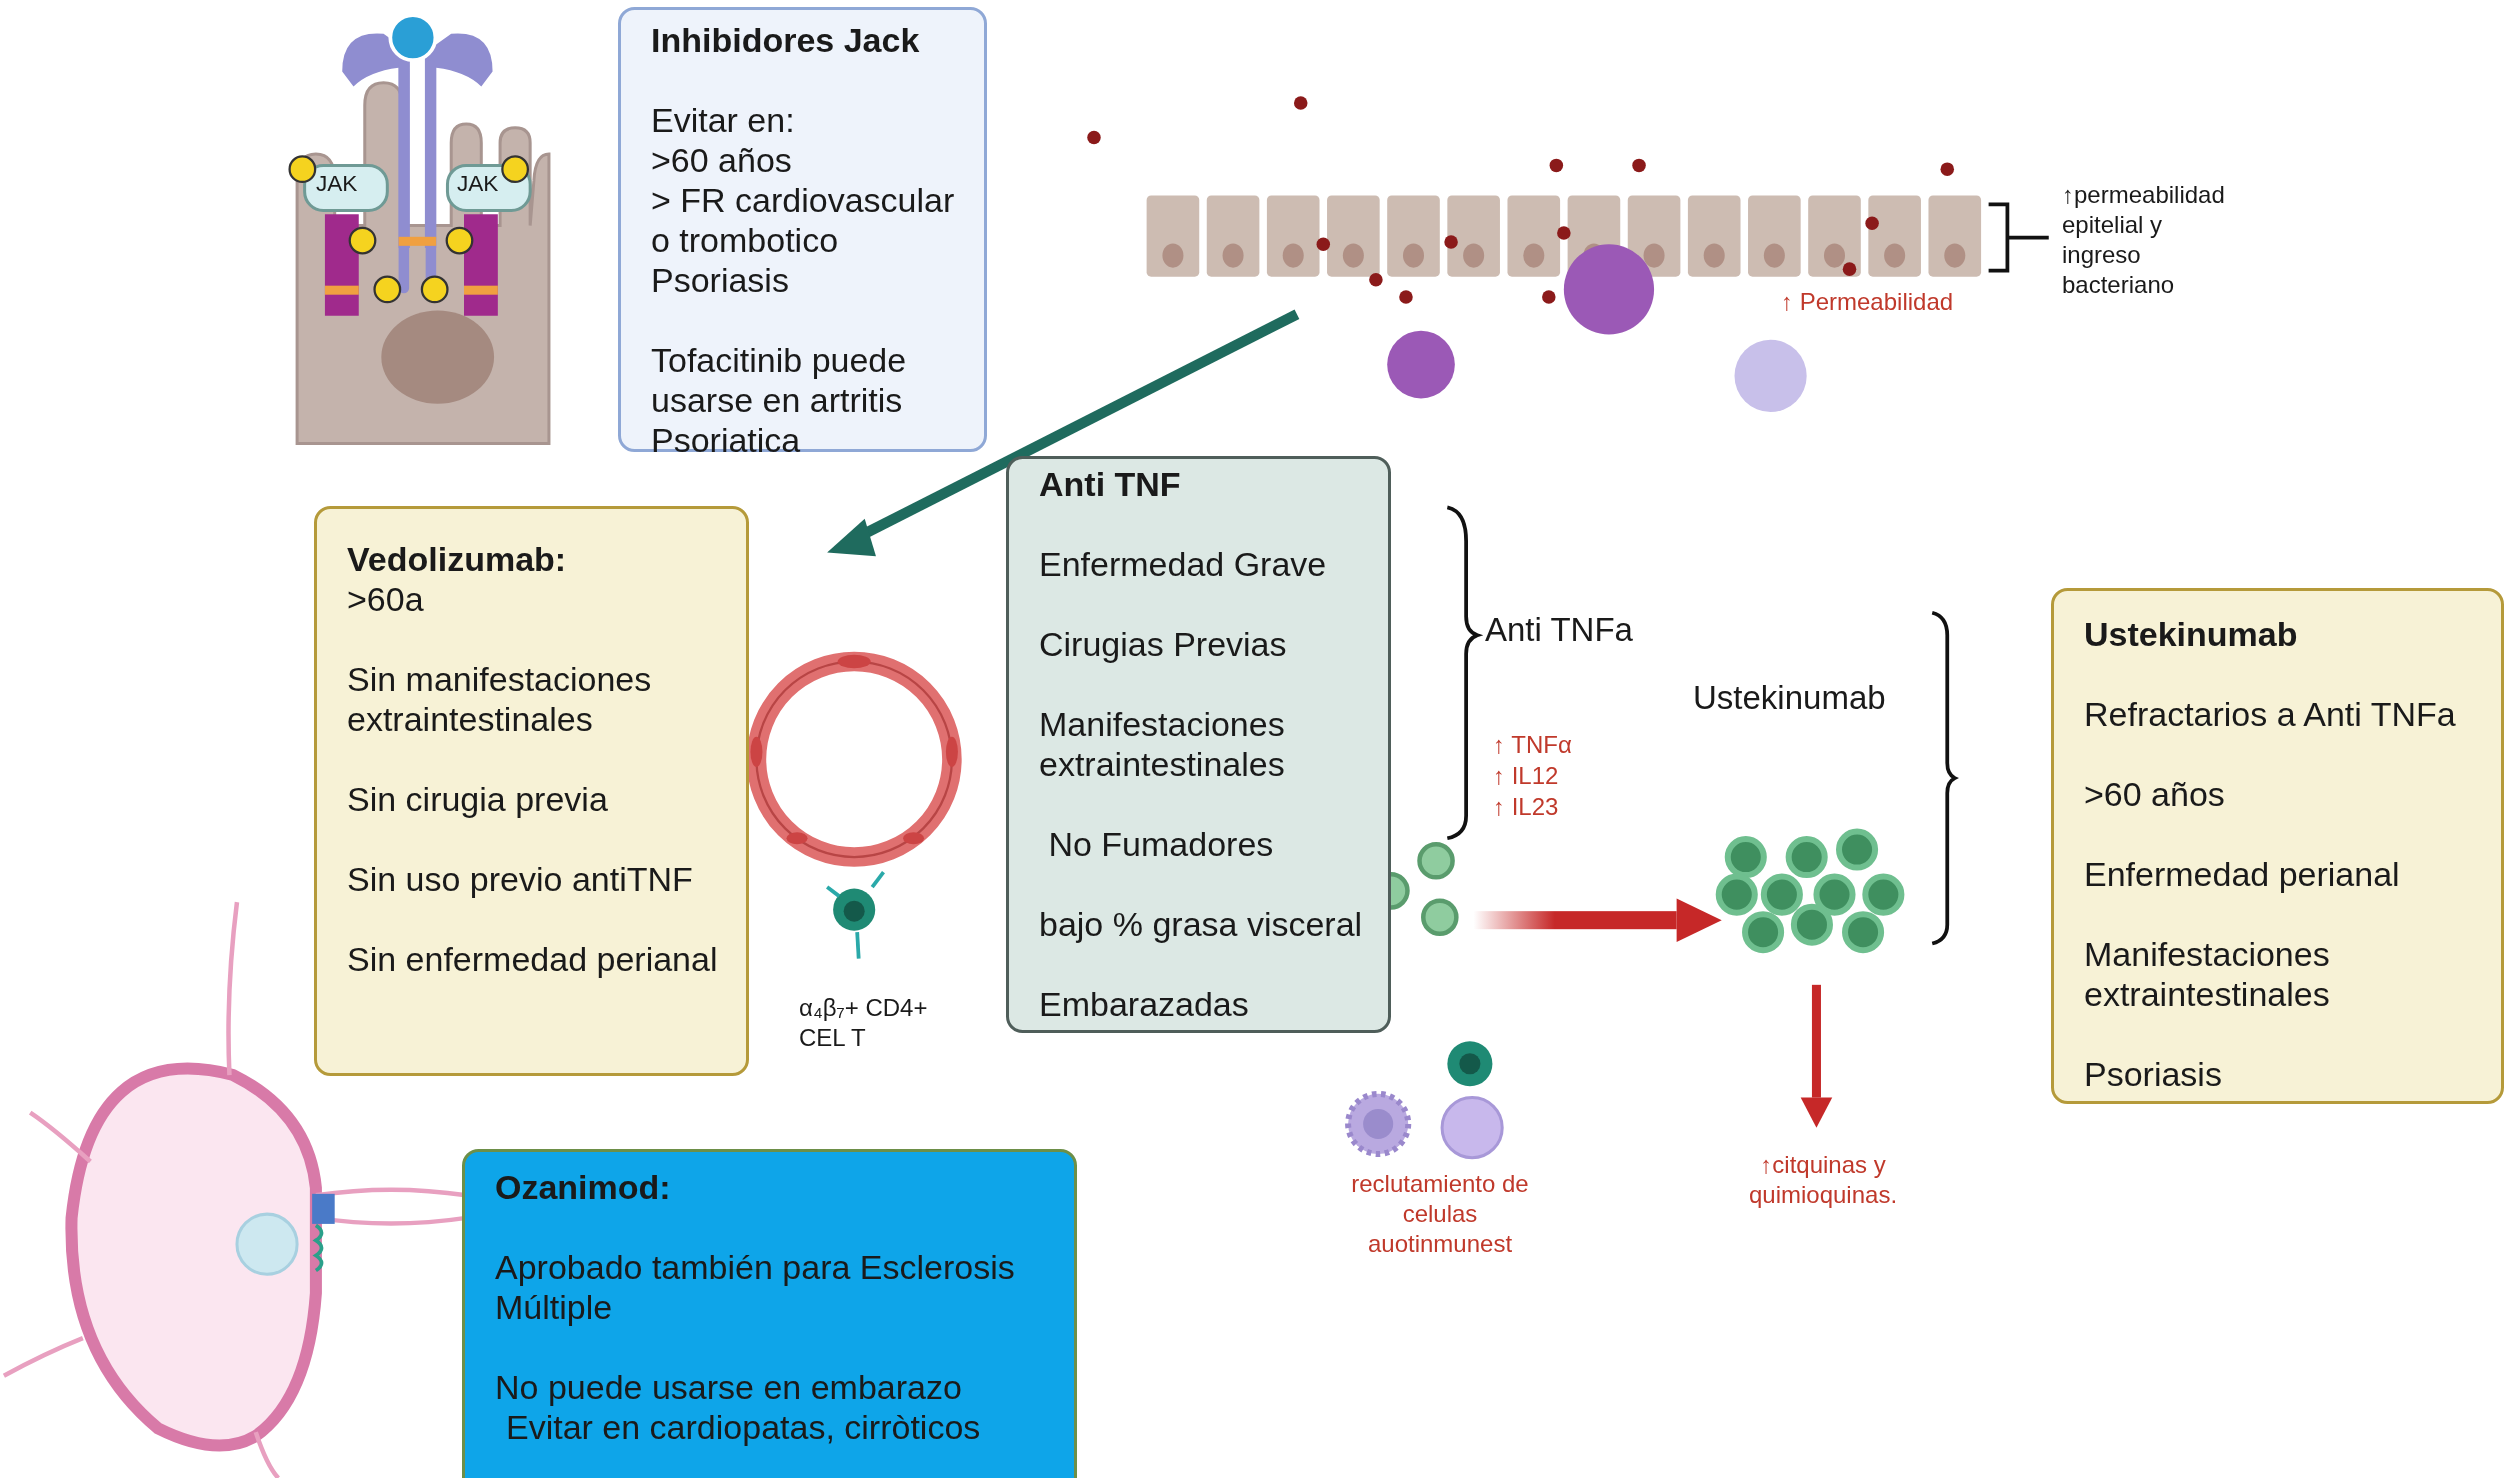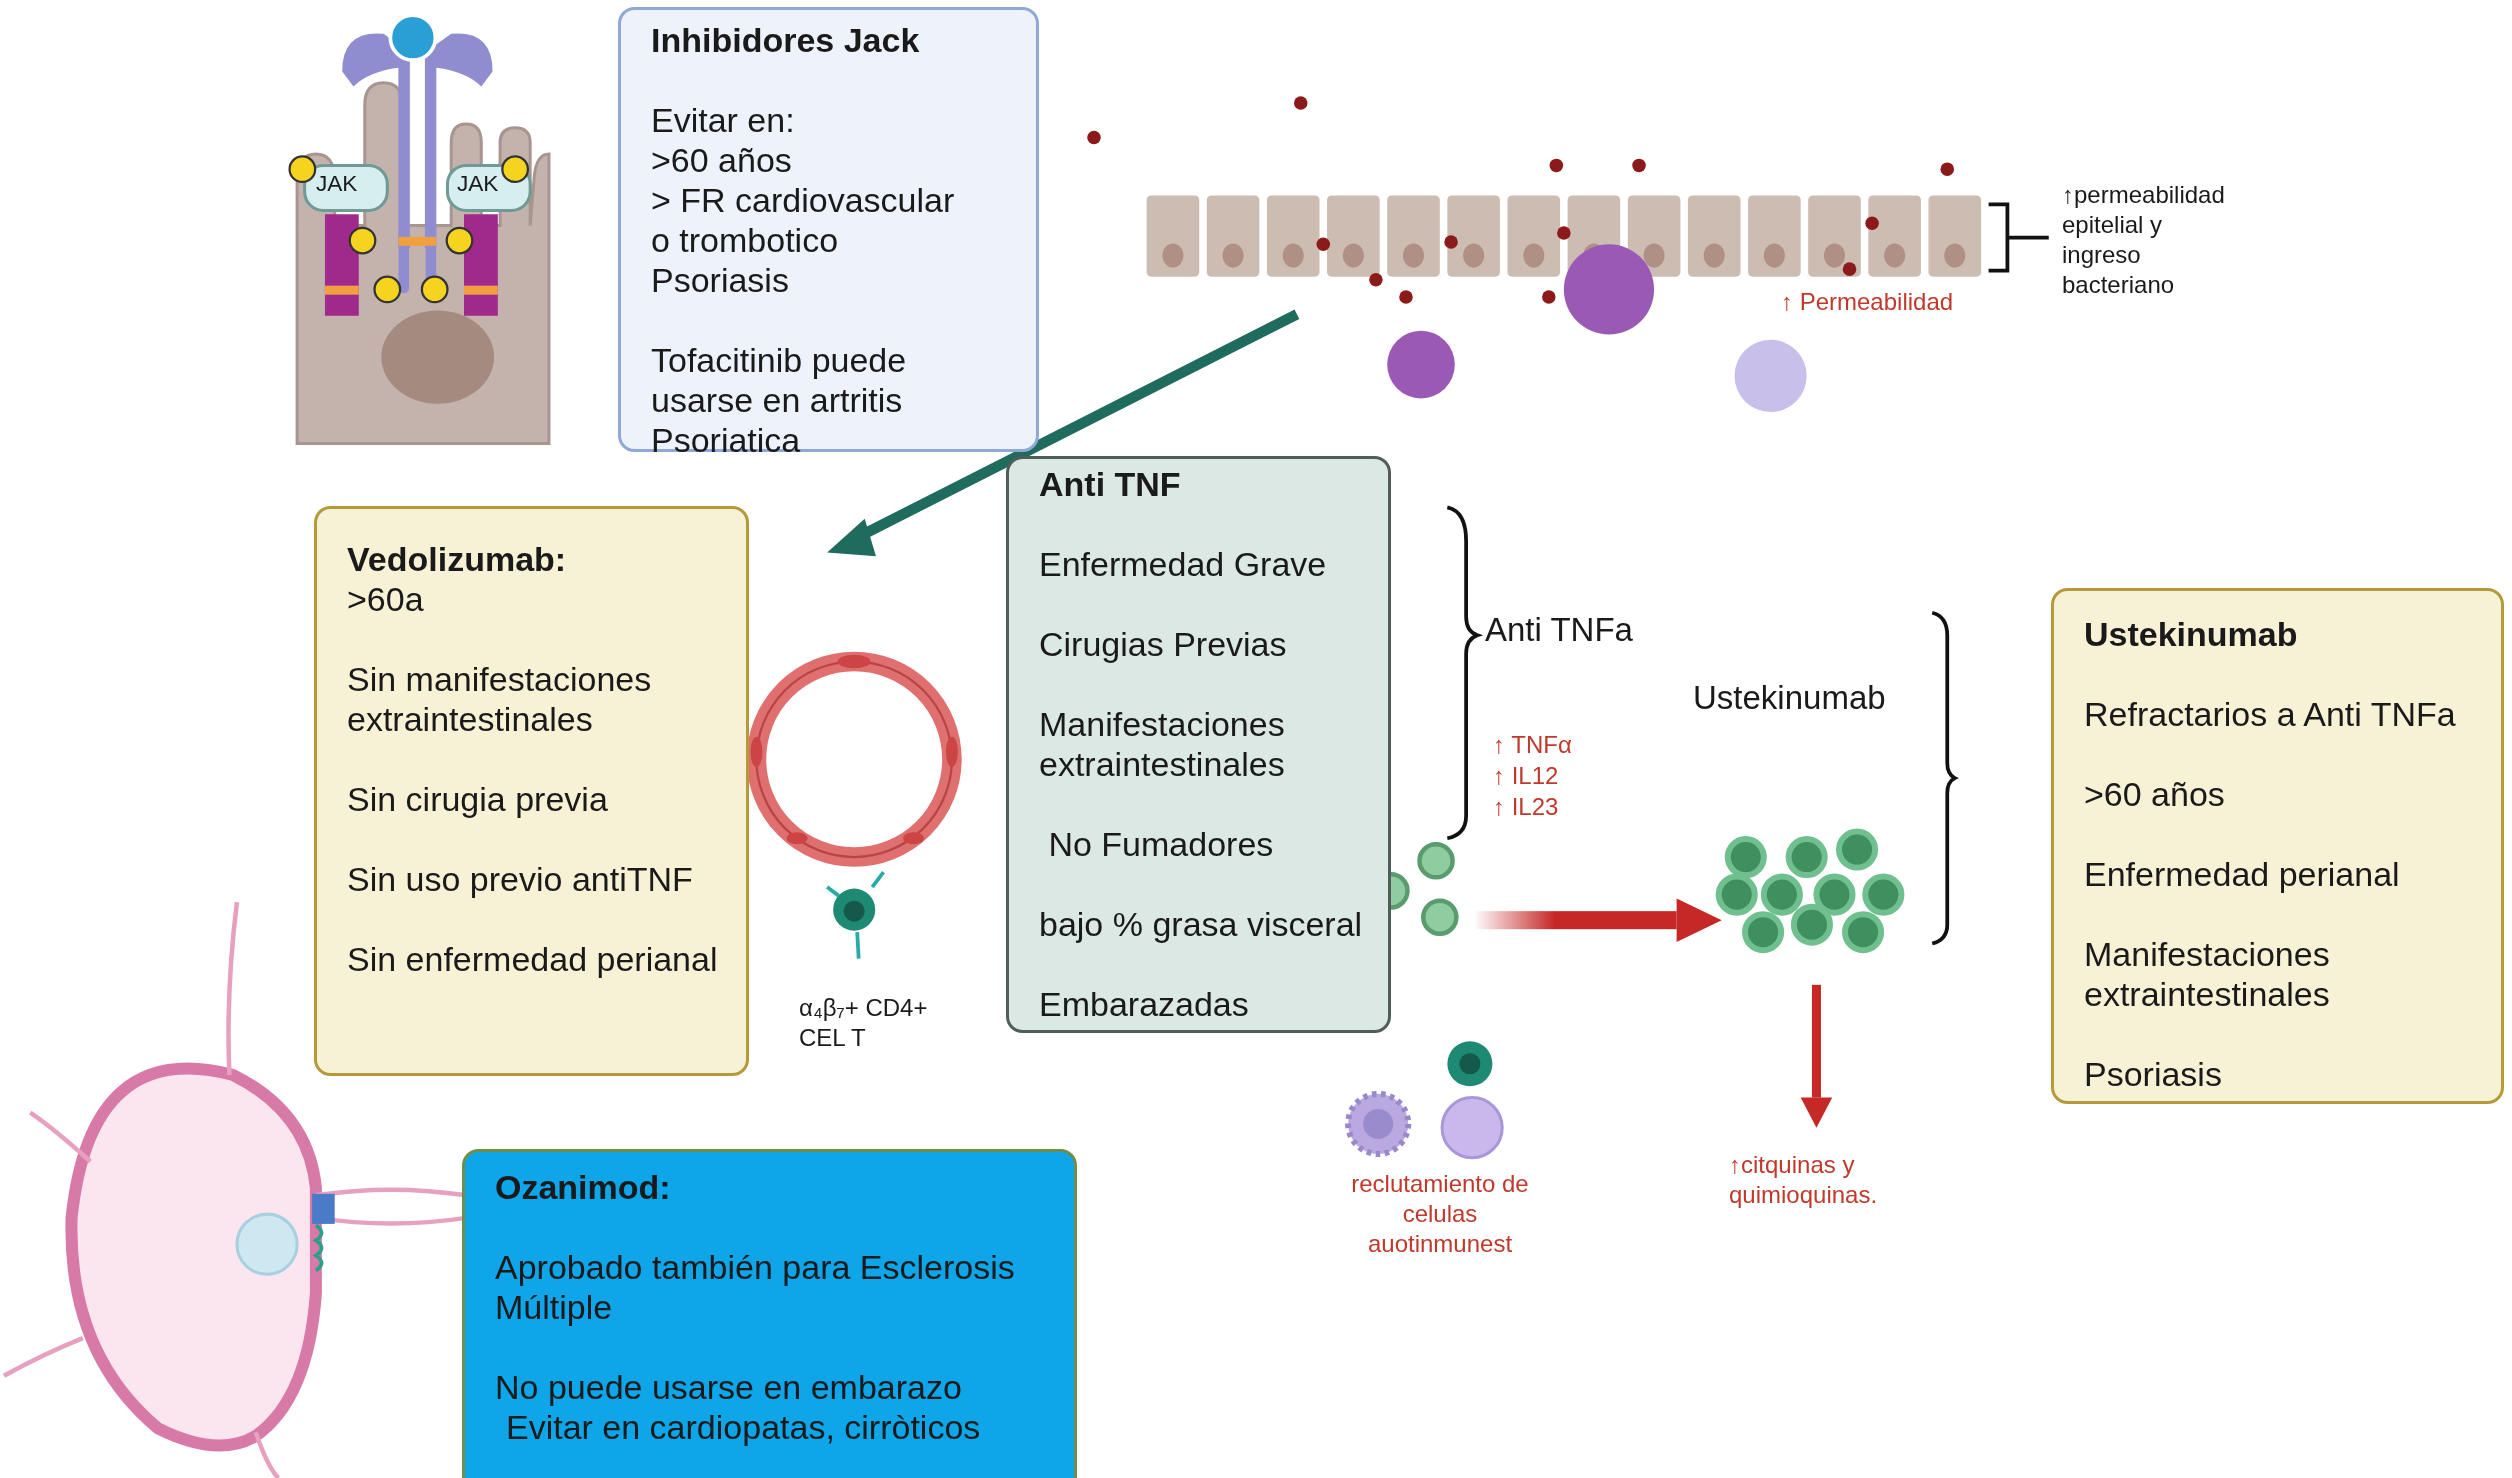--- a/index.html
+++ b/index.html
@@ -2,21 +2,21 @@
 <html style="font-size:12px"><head>
 <meta charset="utf-8">
 <style>
   html,body{margin:0;padding:0;background:#fff;}
   body{width:2512px;height:1478px;position:relative;overflow:hidden;font-family:"Liberation Sans",sans-serif;color:#1a1a1a;}
   .abs{position:absolute;}
   .box{position:absolute;box-sizing:border-box;border-radius:16.5px;padding:10.5px 30px;font-size:34px;line-height:40px;}
   .box .title{font-weight:bold;}
   .box p{margin:0;}
   .gap{height:40px;}
-  #jak-box{left:618px;top:6.8px;width:421px;height:445px;background:#eef3fb;border:3.8px solid #8fa8d6;}
+  #jak-box{left:618px;top:6.8px;width:369px;height:445px;background:#eef3fb;border:3.8px solid #8fa8d6;}
   #vedo-box{left:314px;top:506px;width:435px;height:570px;background:#f7f2d6;border:3.8px solid #b59a3a;padding-top:30px;}
   #antitnf-box{left:1006px;top:456px;width:385px;height:577px;background:#dce8e4;border:3.8px solid #4f5e5a;padding-top:4.5px;}
   #uste-box{left:2051px;top:588px;width:453px;height:516px;background:#f7f2d6;border:3.8px solid #b59a3a;padding-top:22.6px;}
   #oza-box{left:462px;top:1149px;width:615px;height:381px;background:#0ea5e9;border:3.8px solid #6d8f48;padding-top:15px;}
   .lbl{position:absolute;font-size:30px;line-height:33px;}
   .red{color:#c0392b;}
   .sm{font-size:24px;line-height:30px;}
   svg{position:absolute;left:0;top:0;}
 </style>
 </head>
@@ -278,17 +278,17 @@
 </div>
 <div class="lbl sm" style="left:799px;top:993px;">
   <div>α₄β₇+ CD4+</div>
   <div>CEL T</div>
 </div>
 <div class="lbl sm red" style="left:1327px;top:1169px;width:226px;text-align:center;">
   <div>reclutamiento de</div>
   <div>celulas</div>
   <div>auotinmunest</div>
 </div>
-<div class="lbl sm red" style="left:1729px;top:1150px;width:188px;">
+<div class="lbl sm red" style="left:1729px;top:1150px;width:188px;text-align:center;">
   <div>↑citquinas y</div>
   <div>quimioquinas.</div>
 </div>
 
 
 </body></html>

